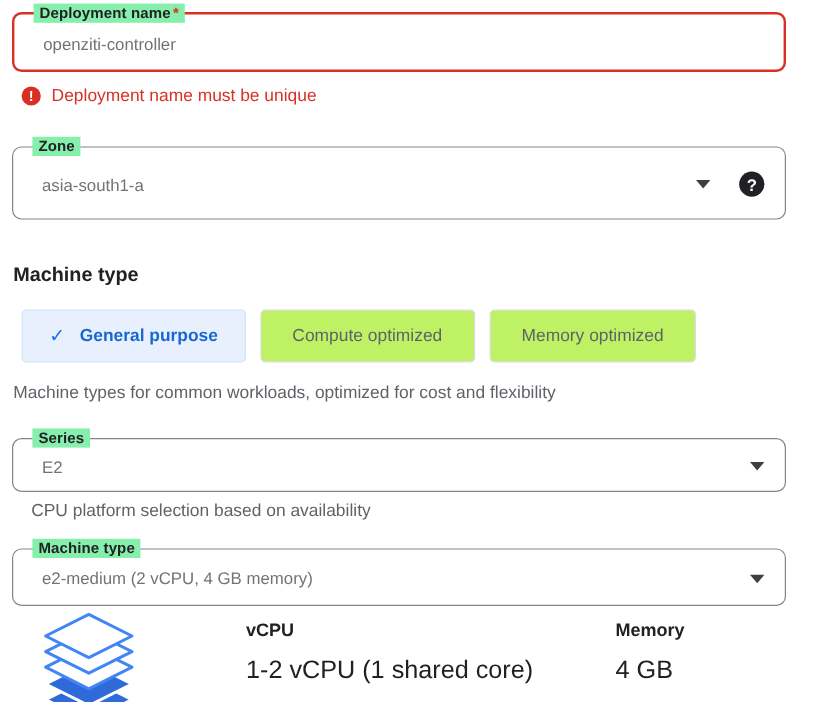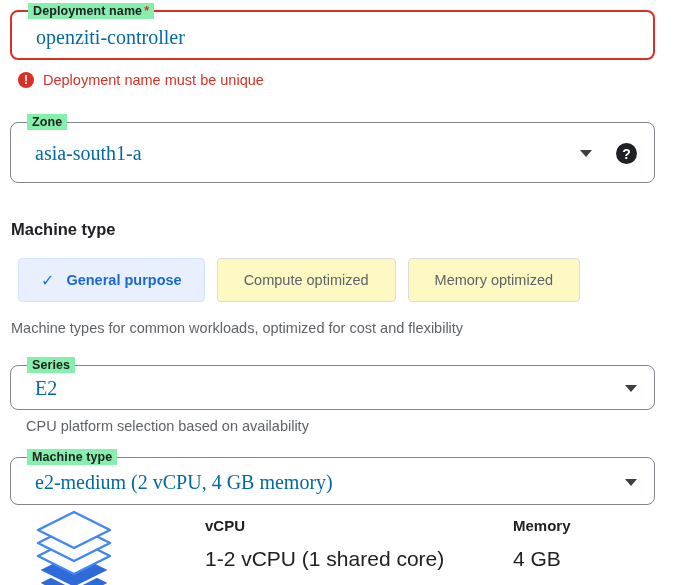--- a/index.html
+++ b/index.html
@@ -41,28 +41,28 @@
     white-space: nowrap;
   }
   .flabel .req { color: #d93025; margin-left: 2px; }
   .fieldrow {
     display: flex;
     align-items: center;
     height: 100%;
     padding: 4px 17px 0 24px;
   }
   .fvalue {
-    font-size: 20px;
-    color: #0369a1;
+    font-size: 14px;
+    color: #737373;
     flex: 1 1 auto;
     border: none;
     outline: none;
     background: transparent;
     padding: 0;
-    font-family: Liberation Serif, serif;
+    font-family: Liberation Sans, sans-serif;
     white-space: nowrap;
     overflow: hidden;
   }
   .caret {
     width: 0; height: 0;
     border-left: 6px solid transparent;
     border-right: 6px solid transparent;
     border-top: 7px solid #3c4043;
     flex: 0 0 auto;
   }
@@ -125,21 +125,21 @@
     gap: 12px;
   }
   .tab {
     height: 44px;
     display: flex;
     align-items: center;
     justify-content: center;
     padding: 0 26px;
     border: 1px solid #dadce0;
     border-radius: 4px;
-    background: #fef9c3;
+    background: #bef264;
     color: #5f6368;
     font-size: 14.5px;
     cursor: pointer;
     white-space: nowrap;
   }
   .tab.selected {
     background: #e8f0fe;
     border-color: #d2e3fc;
     color: #1967d2;
     font-weight: 700;

